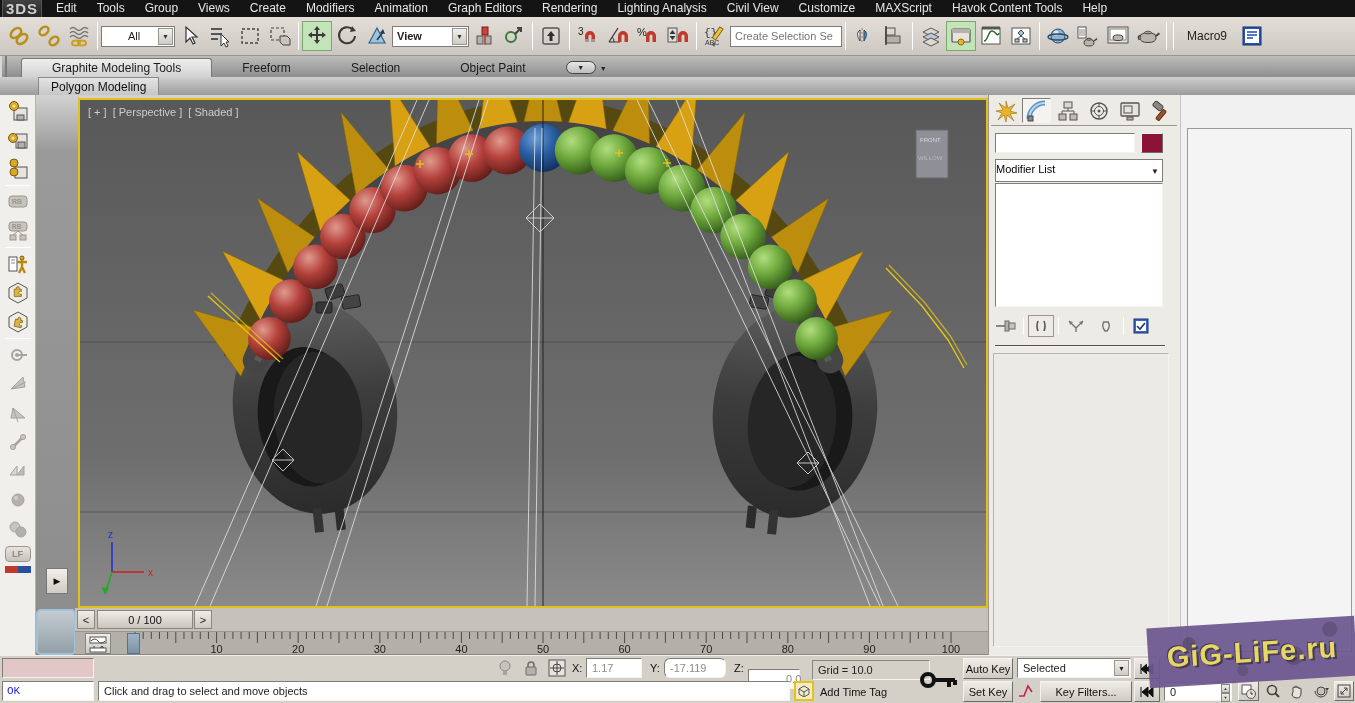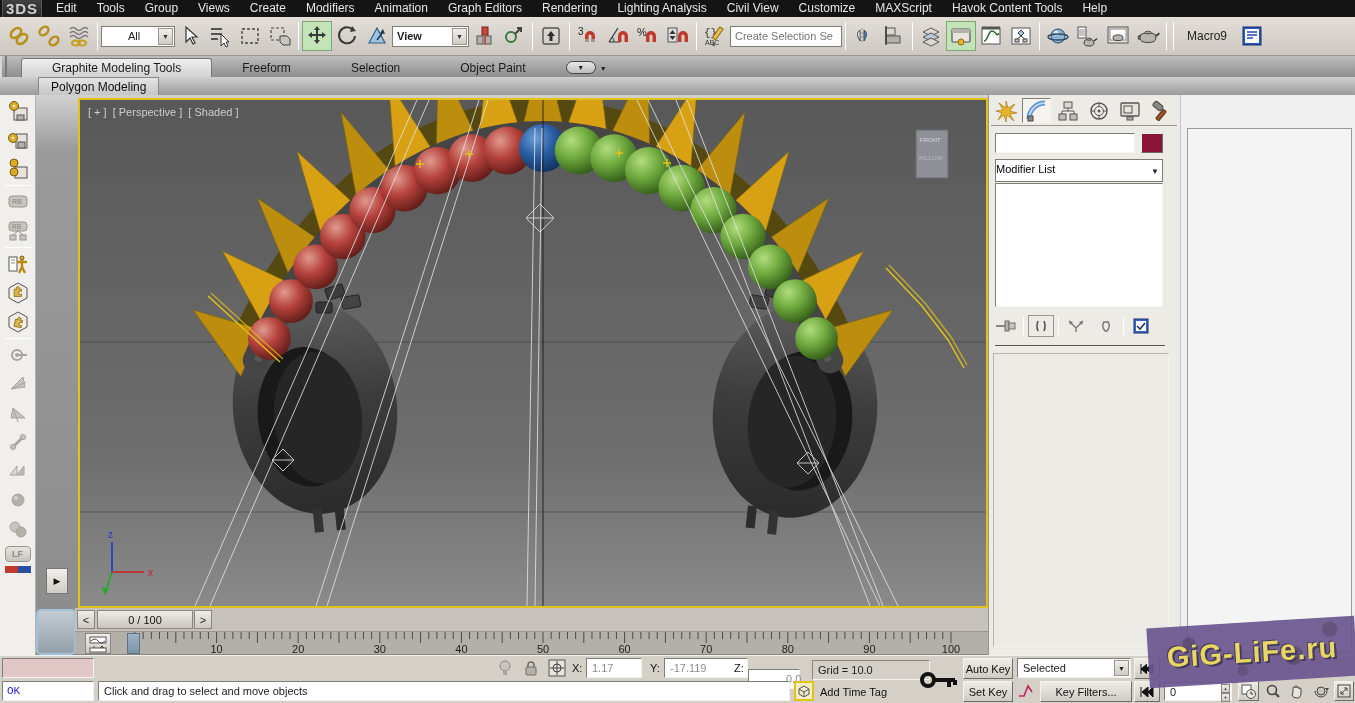--- a/index.html
+++ b/index.html
@@ -778,21 +778,21 @@
         <svg width="18" height="18">
           <rect x="1" y="1" width="16" height="16" fill="#e8e4dd" stroke="#555"></rect>
           <circle cx="9" cy="9" r="4" fill="none" stroke="#444"></circle>
           <path d="M9,2 v14 M2,9 h14" stroke="#444"></path>
         </svg>
       </div>
 
     <div class="sb-label" style="left:572px; top:2px;">X:</div>
     <div class="sb-field inset grayval" style="left:586px; top:2px; width:56px;">1.17</div>
     <div class="sb-label" style="left:650px; top:2px;">Y:</div>
-    <div class="sb-field inset grayval" style="left:664px; top:2px; width:84px;">-17.119</div>
+    <div class="sb-field inset grayval" style="left:664px; top:2px; width:62px;border-radius:6px;">-17.119</div>
     <div class="sb-label" style="left:734px; top:2px;">Z:</div>
     <div class="sb-field inset grayval" style="left:748px; top:13px; width:52px;padding-left:37px;">0.0</div>
 
     <div class="sb-field" style="left:812px; top:4px; width:118px; border:1px solid; border-color:#8a8680 #f5f3ef #f5f3ef #8a8680;">Grid = 10.0</div>
 
     <div class="sb-icon" style="left:918px; top:4px; width:42px; height:40px;">
         <svg width="40" height="30">
           <circle cx="9" cy="15" r="6" fill="none" stroke="#111" stroke-width="4"></circle>
           <line x1="15" y1="15" x2="36" y2="15" stroke="#111" stroke-width="4"></line>
           <rect x="28" y="15" width="4" height="7" fill="#111"></rect>

